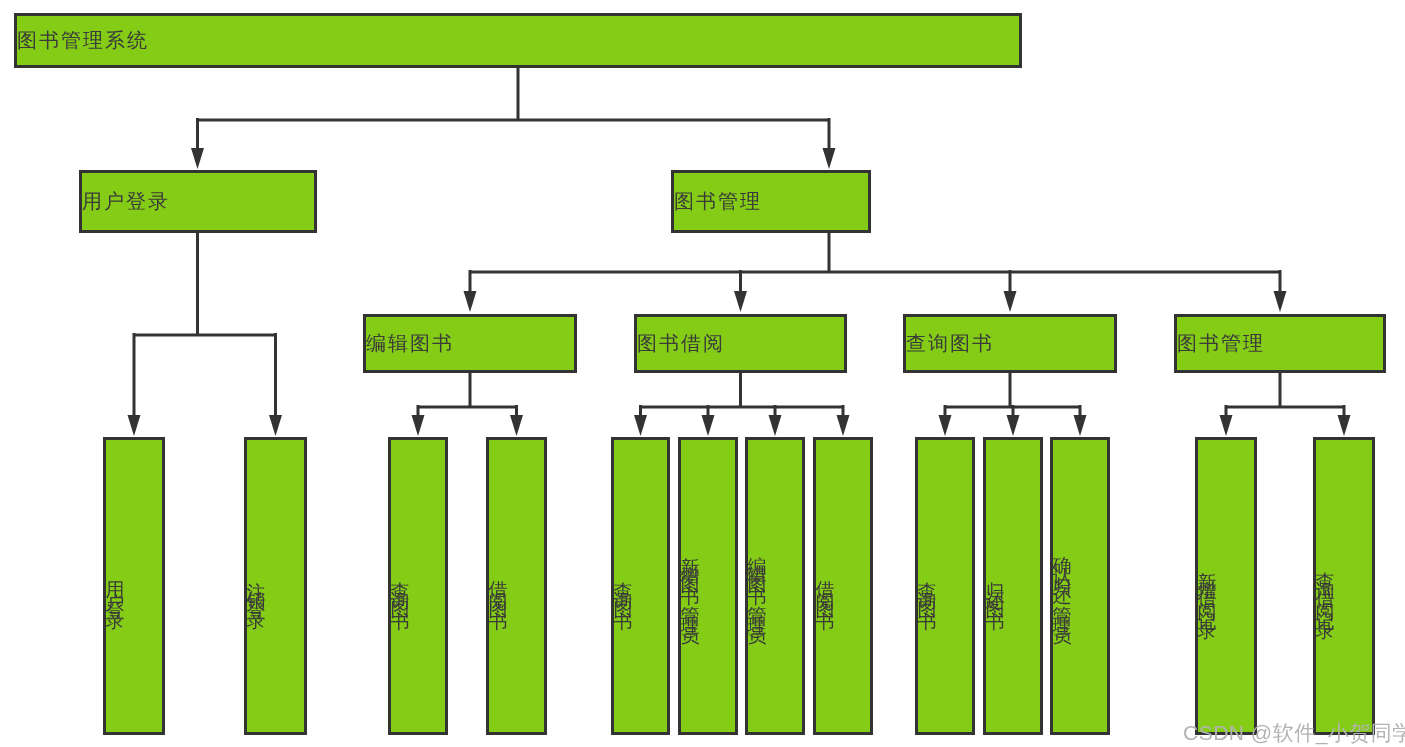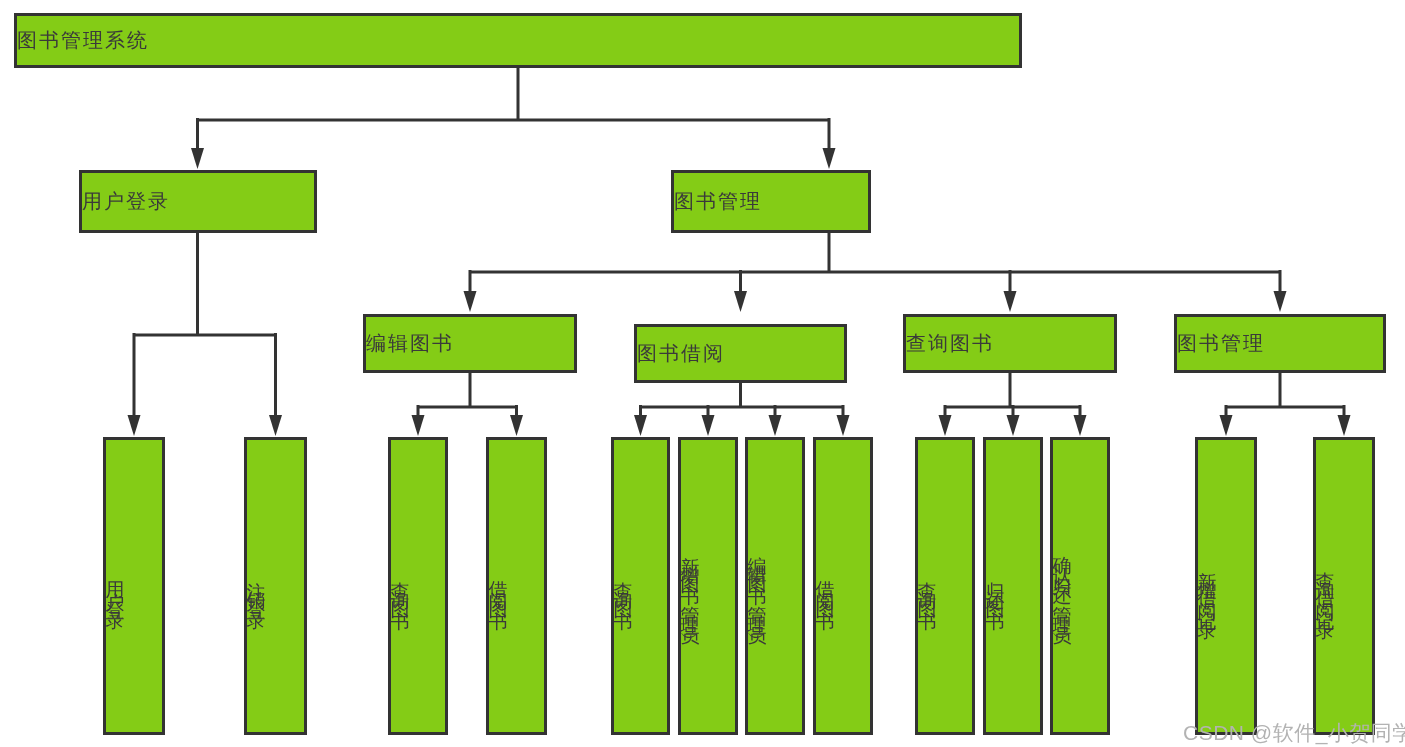--- a/index.html
+++ b/index.html
@@ -121,21 +121,21 @@
   <div class="box" style="left:79px;top:170px;width:238px;height:63px">
     <span class="h-label">用户登录</span>
   </div>
   <div class="box" style="left:671px;top:170px;width:200px;height:63px">
     <span class="h-label">图书管理</span>
   </div>
 
   <div class="box" style="left:363px;top:314px;width:214px;height:59px">
     <span class="h-label">编辑图书</span>
   </div>
-  <div class="box" style="left:634px;top:324px;width:213px;height:59px">
+  <div class="box" style="left:634px;top:314px;width:213px;height:59px">
     <span class="h-label">图书借阅</span>
   </div>
   <div class="box" style="left:903px;top:314px;width:214px;height:59px">
     <span class="h-label">查询图书</span>
   </div>
   <div class="box" style="left:1174px;top:314px;width:212px;height:59px">
     <span class="h-label">图书管理</span>
   </div>
 
   <div class="box" style="left:103px;top:437px;width:62px;height:298px">

